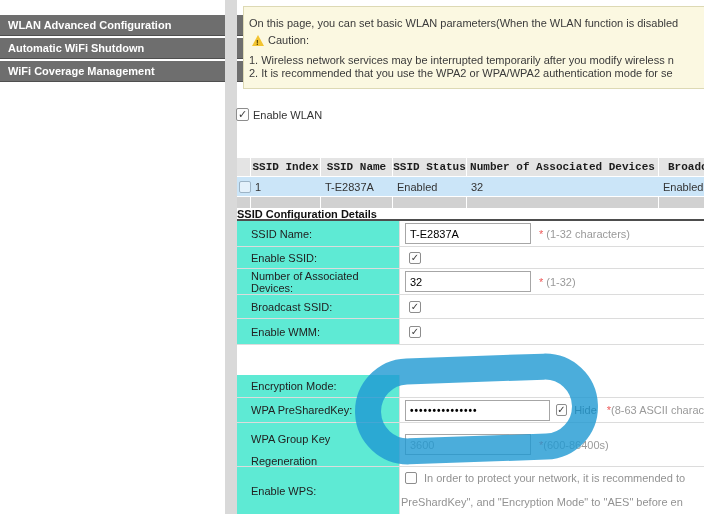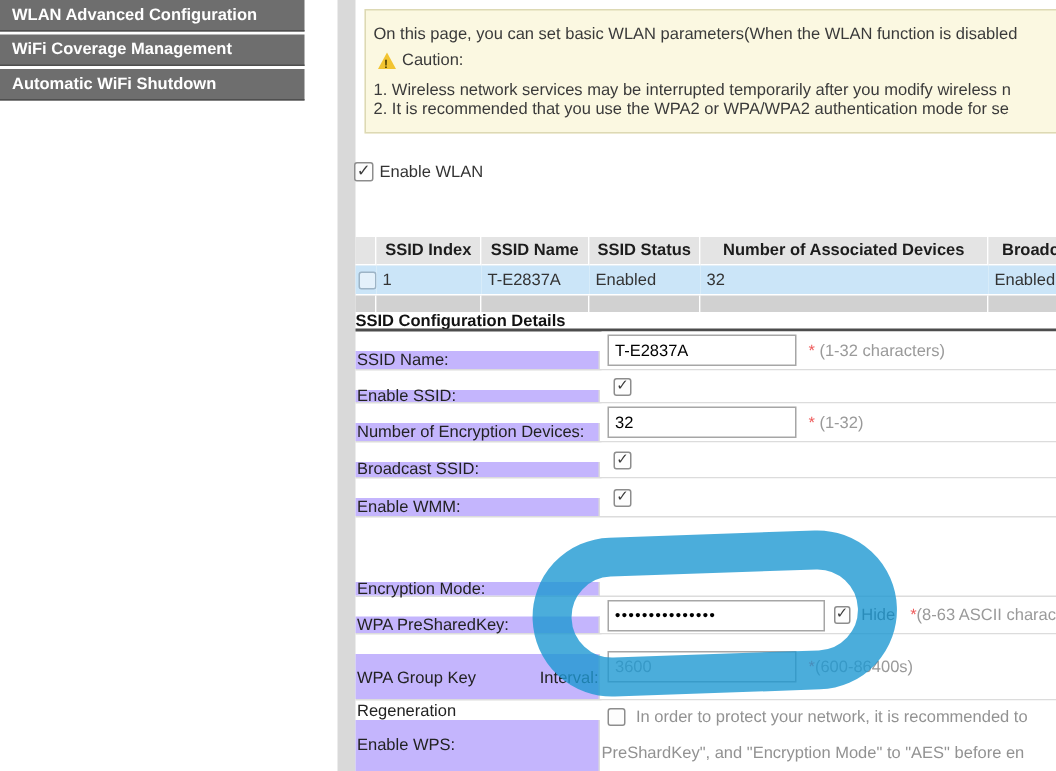--- a/index.html
+++ b/index.html
@@ -1,21 +1,21 @@
 <!DOCTYPE html>
 <html><head>
 <meta charset="utf-8">
 <style>
   * { margin:0; padding:0; box-sizing:border-box; }
   html,body { width:704px; height:514px; overflow:hidden; background:#fff;
     font-family:"Liberation Sans","DejaVu Sans",sans-serif; font-size:11px; color:#333; }
   #stage { position:absolute; left:0; top:0; width:704px; height:514px; overflow:hidden; background:#fff; }
 
   
-  .sidebar { position:absolute; left:0; top:0; width:203px; }
+  .sidebar { position:absolute; left:0; top:15px; width:244px; }
   .side-item { height:21px; line-height:20px; background:#6e6e6e; color:#fff; font-weight:bold;
     padding-left:8px; border-bottom:1px solid #4f4f4f; margin-bottom:2px; white-space:nowrap; overflow:hidden; }
   .vstrip { position:absolute; left:225px; top:0; width:12px; height:514px; background:#d9d9d9; }
 
   
   .notice { position:absolute; left:243px; top:6px; width:470px; height:83px;
     background:#fbf8e1; border:1px solid #ddd9b4; padding:10px 5px 0 5px; line-height:13px; color:#3a3a3a; }
   .caution-line { margin-top:4px; display:flex; align-items:center; padding-left:3px; }
   .tri { width:0; height:0; border-left:6px solid transparent; border-right:6px solid transparent;
     border-bottom:11px solid #f2c431; position:relative; margin-right:4px; }
@@ -28,37 +28,37 @@
   
   .cb { display:inline-block; width:13px; height:13px; background:#fdfdfd; border:1px solid #8d8d8d;
     border-radius:2px; position:relative; text-align:center; line-height:11px; font-size:11px; color:#3b3b3b; font-weight:bold; }
   .cb.small { width:12px; height:12px; line-height:10px; font-size:10px; }
   .cb.blue { background:#e4f1fb; border-color:#9db4c6; }
 
   
   .ssid-table { position:absolute; left:237px; top:158px; width:580px; }
   .trow { display:flex; }
   .hcell { height:19px; background:#e4e4e4; border-right:1px solid #fff; border-bottom:1px solid #fff;
-    font-weight:bold; color:#1c1c1c; display:flex; align-items:center; justify-content:center; overflow:hidden; white-space:nowrap; }
+    font-weight:bold; color:#1c1c1c; display:flex; align-items:center; justify-content:center; overflow:hidden; white-space:nowrap;font-family:Liberation Mono, monospace; }
   .hcell.left { justify-content:flex-start; padding-left:9px; }
   .dcell { height:19px; background:#cbe5f8; display:flex; align-items:center; padding-left:4px; white-space:nowrap; overflow:hidden; }
   .fcell { height:11px; background:#d1d1d1; border-right:1px solid #fff; }
   .w0{width:14px;} .w1{width:70px;} .w2{width:72px;} .w3{width:74px;} .w4{width:192px;} .w5{width:150px;}
 
   
   .section-title { position:absolute; left:237px; top:208px; width:503px; height:13px;
     font-weight:bold; color:#111; }
   .section-underline { position:absolute; left:237px; top:219px; width:467px; height:2px; background:#4d4d4d; }
 
   
   .form { position:absolute; left:237px; top:221px; width:467px; height:293px; }
   .frow { position:absolute; left:0; width:467px; border-bottom:1px solid #dcdcdc; }
-  .lbl { position:absolute; left:0; top:13px; bottom:0; width:163px; background:#c4b5fd;
-    border-right:1px solid #dcdcdc; display:flex; align-items:center; padding-left:1px; color:#222; }
-  .lbl.two { flex-direction:row; align-items:flex-start; justify-content:space-between; padding-top:5px; line-height:22px; }
+  .lbl { position:absolute; left:0; top:0; bottom:0; width:163px; background:#5eead4;
+    border-right:1px solid #dcdcdc; display:flex; align-items:center; padding-left:14px; color:#222; }
+  .lbl.two { flex-direction:column; align-items:flex-start; justify-content:space-between; padding-top:5px; line-height:22px; }
   .val { position:absolute; left:164px; top:0; bottom:0; right:0; background:#fff;
     display:flex; align-items:center; padding-left:4px; }
   .ti { height:21px; border:1px solid #a6a6a6; background:#fff; font-family:inherit; font-size:11px;
     color:#000; padding:0 4px; }
   .ti.w126 { width:126px; } .ti.w150 { width:150px; letter-spacing:1px; font-size:10px; font-weight:bold; }
   .ti.disabled { color:#9a9a9a; }
   .sel { position:relative; width:177px; height:21px; border:1px solid #a6a6a6; background:#fff;
     display:flex; align-items:center; padding-left:4px; color:#1a1a1a; }
   .sel .arrow { position:absolute; right:5px; top:6px; font-size:8px; color:#222; }
   .sel .arrowbox { position:absolute; right:1px; top:1px; bottom:1px; width:17px; background:#e2e2e2;
@@ -74,22 +74,22 @@
     border:26px solid rgba(30,153,210,0.8); border-radius:55px; transform:rotate(-2deg);
     z-index:20; pointer-events:none; }
 </style>
 </head>
 <body>
 
 <div id="stage">
 
   <div class="sidebar">
     <div class="side-item">WLAN Advanced Configuration</div>
+    <div class="side-item">Automatic WiFi Shutdown</div>
     <div class="side-item">WiFi Coverage Management</div>
-    <div class="side-item">Automatic WiFi Shutdown</div>
   </div>
   <div class="vstrip"></div>
 
   <div class="notice">
     <div style="white-space:nowrap;">On this page, you can set basic WLAN parameters(When the WLAN function is disabled</div>
     <div class="caution-line">
       <span class="tri">
           <span>!</span>
         </span>
       <span>Caution:</span>
@@ -149,21 +149,21 @@
     </div>
 
     <div class="frow" style="top:26px; height:22px;">
       <div class="lbl">Enable SSID:</div>
       <div class="val" style="padding-left:8px;">
         <span class="cb small">✓</span>
       </div>
     </div>
 
     <div class="frow" style="top:48px; height:26px;">
-      <div class="lbl">Number of Encryption Devices:</div>
+      <div class="lbl">Number of Associated Devices:</div>
       <div class="val">
         <input class="ti w126" type="text" value="32" style="">
         <span class="star">*</span>
         <span class="hint">(1-32)</span>
       </div>
     </div>
 
     <div class="frow" style="top:74px; height:24px;">
       <div class="lbl">Broadcast SSID:</div>
       <div class="val" style="padding-left:8px;">

